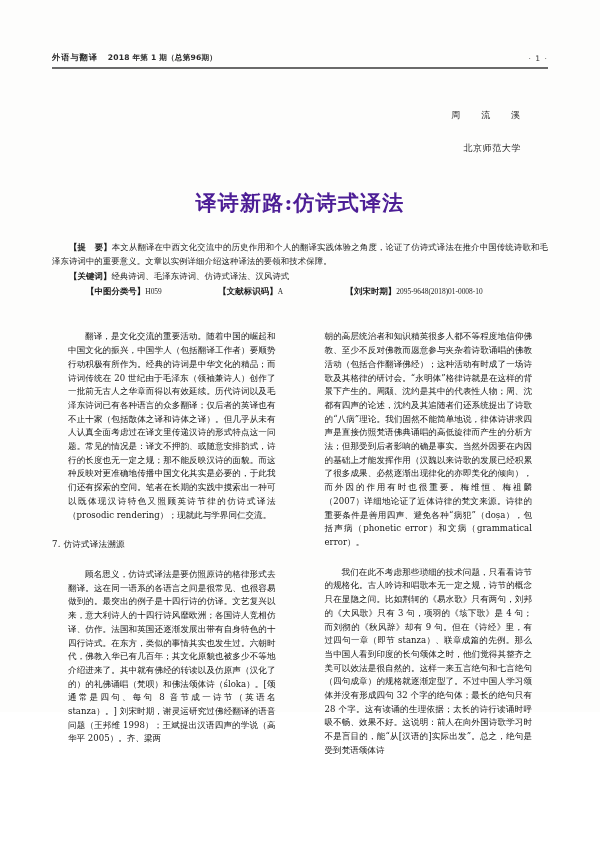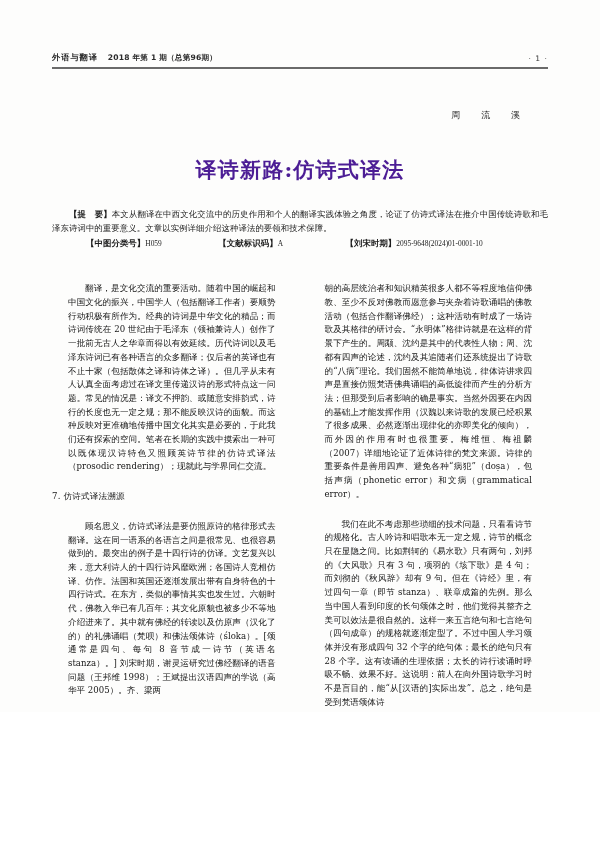--- a/index.html
+++ b/index.html
@@ -163,32 +163,34 @@
     <div class="runhead-left">
       <span class="journal">外语与翻译</span>
       <span class="issue">2018 年第 1 期（总第96期）</span>
     </div>
     <div class="runhead-right">· 1 ·</div>
   </div>
   <div class="rule"></div>
 
   <div class="authorblock">
     <div class="author-name">周 流 溪</div>
+    <div class="author-affil">北京师范大学</div>
   </div>
 
   <h1 class="title">译诗新路:仿诗式译法</h1>
 
   <div class="abstract">
     <p><span class="lbl">【提　要】</span><span>本文从翻译在中西文化交流中的历史作用和个人的翻译实践体验之角度，论证了仿诗式译法在推介中国传统诗歌和毛泽东诗词中的重要意义。文章以实例详细介绍这种译法的要领和技术保障。</span></p>
+    <div class="kw-line"><span class="lbl">【关键词】</span><span>经典诗词、毛泽东诗词、仿诗式译法、汉风诗式</span></div>
     <div class="cls-line">
       <span class="seg"><span class="lbl">【中图分类号】</span><span class="mono">H059</span></span>
       <span class="gapS"></span>
       <span class="seg"><span class="lbl">【文献标识码】</span><span class="mono">A</span></span>
       <span class="gapM"></span>
-      <span class="seg"><span class="lbl">【刘宋时期】</span><span class="mono">2095-9648(2024)01-0001-10</span></span>
+      <span class="seg"><span class="lbl">【刘宋时期】</span><span class="mono">2095-9648(2018)01-0008-10</span></span>
     </div>
   </div>
 
   <div class="columns">
     <div class="col">
       <p>翻译，是文化交流的重要活动。随着中国的崛起和中国文化的振兴，中国学人（包括翻译工作者）要顺势行动积极有所作为。经典的诗词是中华文化的精品；而诗词传统在 20 世纪由于毛泽东（领袖兼诗人）创作了一批前无古人之华章而得以有效延续。历代诗词以及毛泽东诗词已有各种语言的众多翻译；仅后者的英译也有不止十家（包括散体之译和诗体之译）。但几乎从未有人认真全面考虑过在译文里传递汉诗的形式特点这一问题。常见的情况是：译文不押韵、或随意安排韵式，诗行的长度也无一定之规；那不能反映汉诗的面貌。而这种反映对更准确地传播中国文化其实是必要的，于此我们还有探索的空间。笔者在长期的实践中摸索出一种可以既体现汉诗特色又照顾英诗节律的仿诗式译法（prosodic rendering）；现就此与学界同仁交流。</p>
       <h2 class="section">7. 仿诗式译法溯源</h2>
       <p>顾名思义，仿诗式译法是要仿照原诗的格律形式去翻译。这在同一语系的各语言之间是很常见、也很容易做到的。最突出的例子是十四行诗的仿译。文艺复兴以来，意大利诗人的十四行诗风靡欧洲；各国诗人竞相仿译、仿作。法国和英国还逐渐发展出带有自身特色的十四行诗式。在东方，类似的事情其实也发生过。六朝时代，佛教入华已有几百年；其文化原貌也被多少不等地介绍进来了。其中就有佛经的转读以及仿原声（汉化了的）的礼佛诵唱（梵呗）和佛法颂体诗（śloka）。[颂通常是四句、每句 8 音节成一诗节（英语名 stanza）。] 刘宋时期，谢灵运研究过佛经翻译的语音问题（王邦维 1998）；王斌提出汉语四声的学说（高华平 2005）。齐、梁两</p>
     </div>
     <div class="col">

